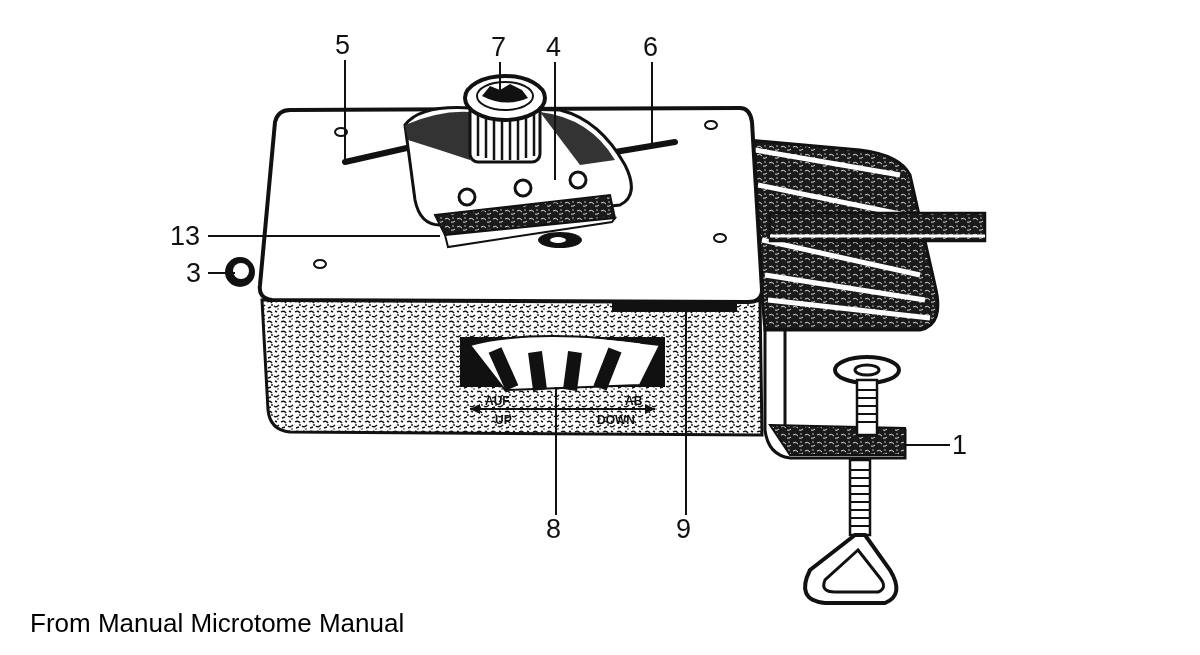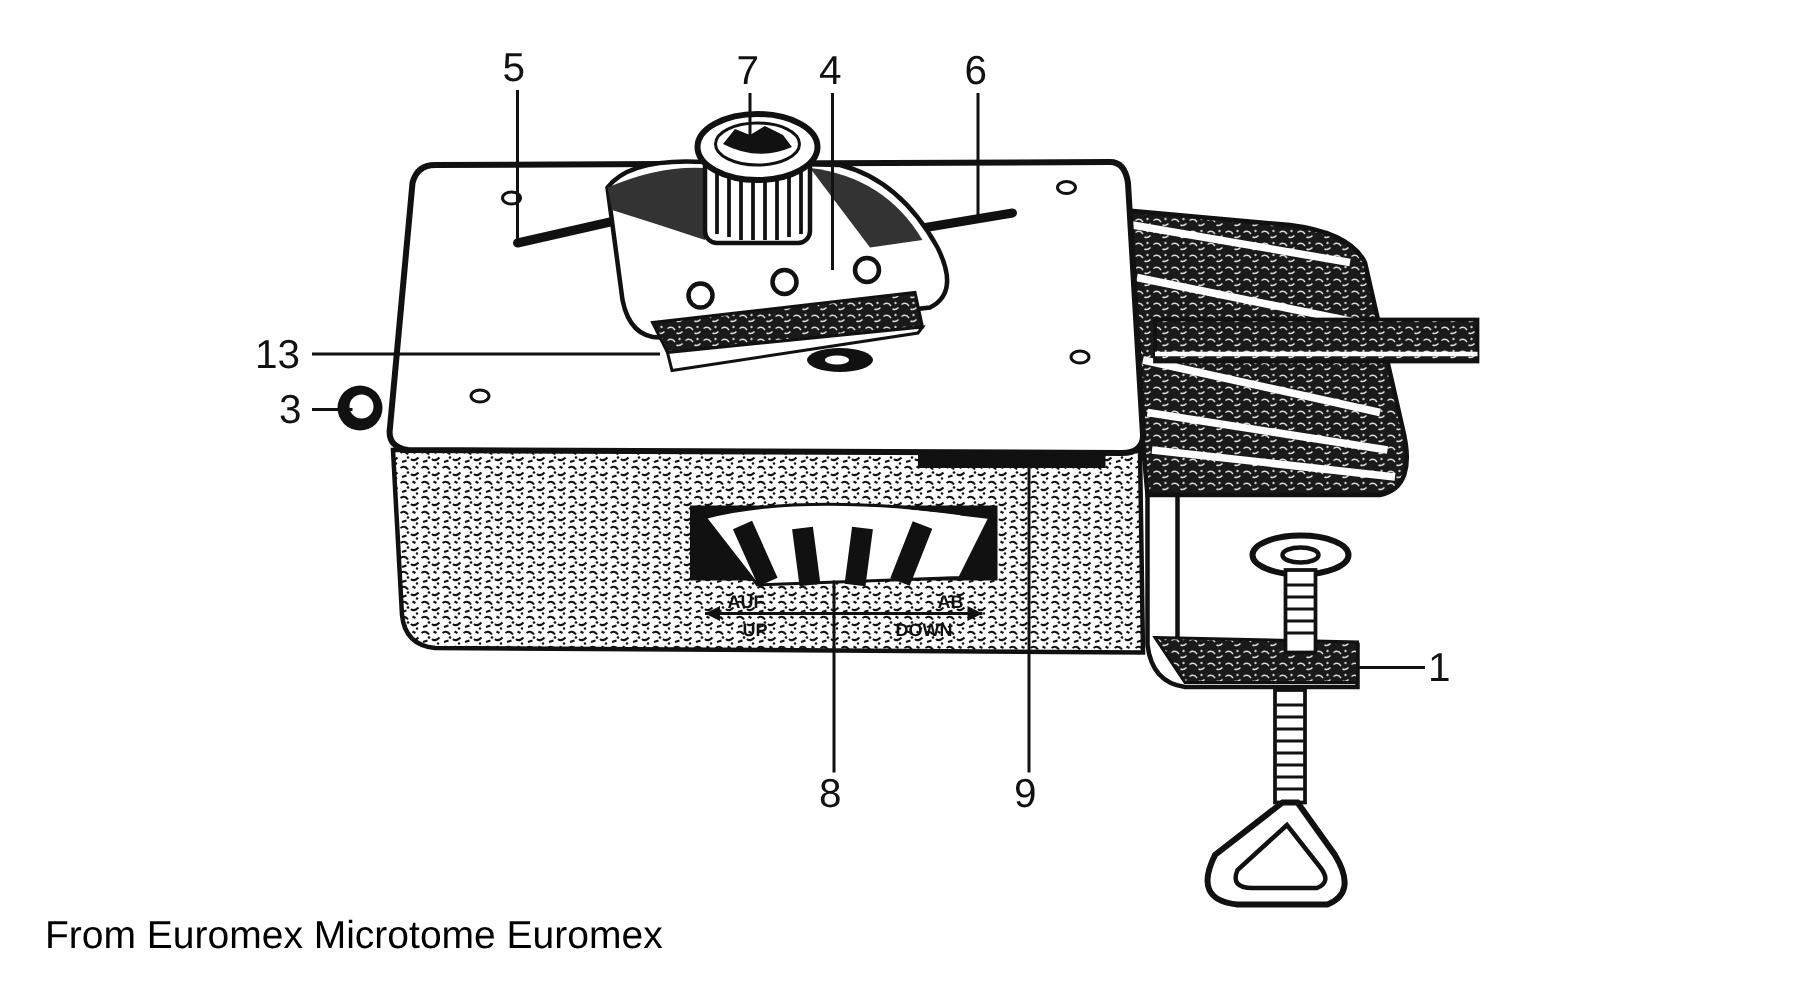--- a/index.html
+++ b/index.html
@@ -119,14 +119,14 @@
   <div class="callout" style="left:335px;top:32px;">5</div>
   <div class="callout" style="left:491px;top:34px;">7</div>
   <div class="callout" style="left:546px;top:34px;">4</div>
   <div class="callout" style="left:643px;top:34px;">6</div>
   <div class="callout" style="left:170px;top:223px;">13</div>
   <div class="callout" style="left:186px;top:260px;">3</div>
   <div class="callout" style="left:546px;top:516px;">8</div>
   <div class="callout" style="left:676px;top:516px;">9</div>
   <div class="callout" style="left:952px;top:432px;">1</div>
 
-  <div class="caption">From Euromex Microtome Euromex</div>
+  <div class="caption">From Manual Microtome Manual</div>
 </div>
 
 </body></html>

